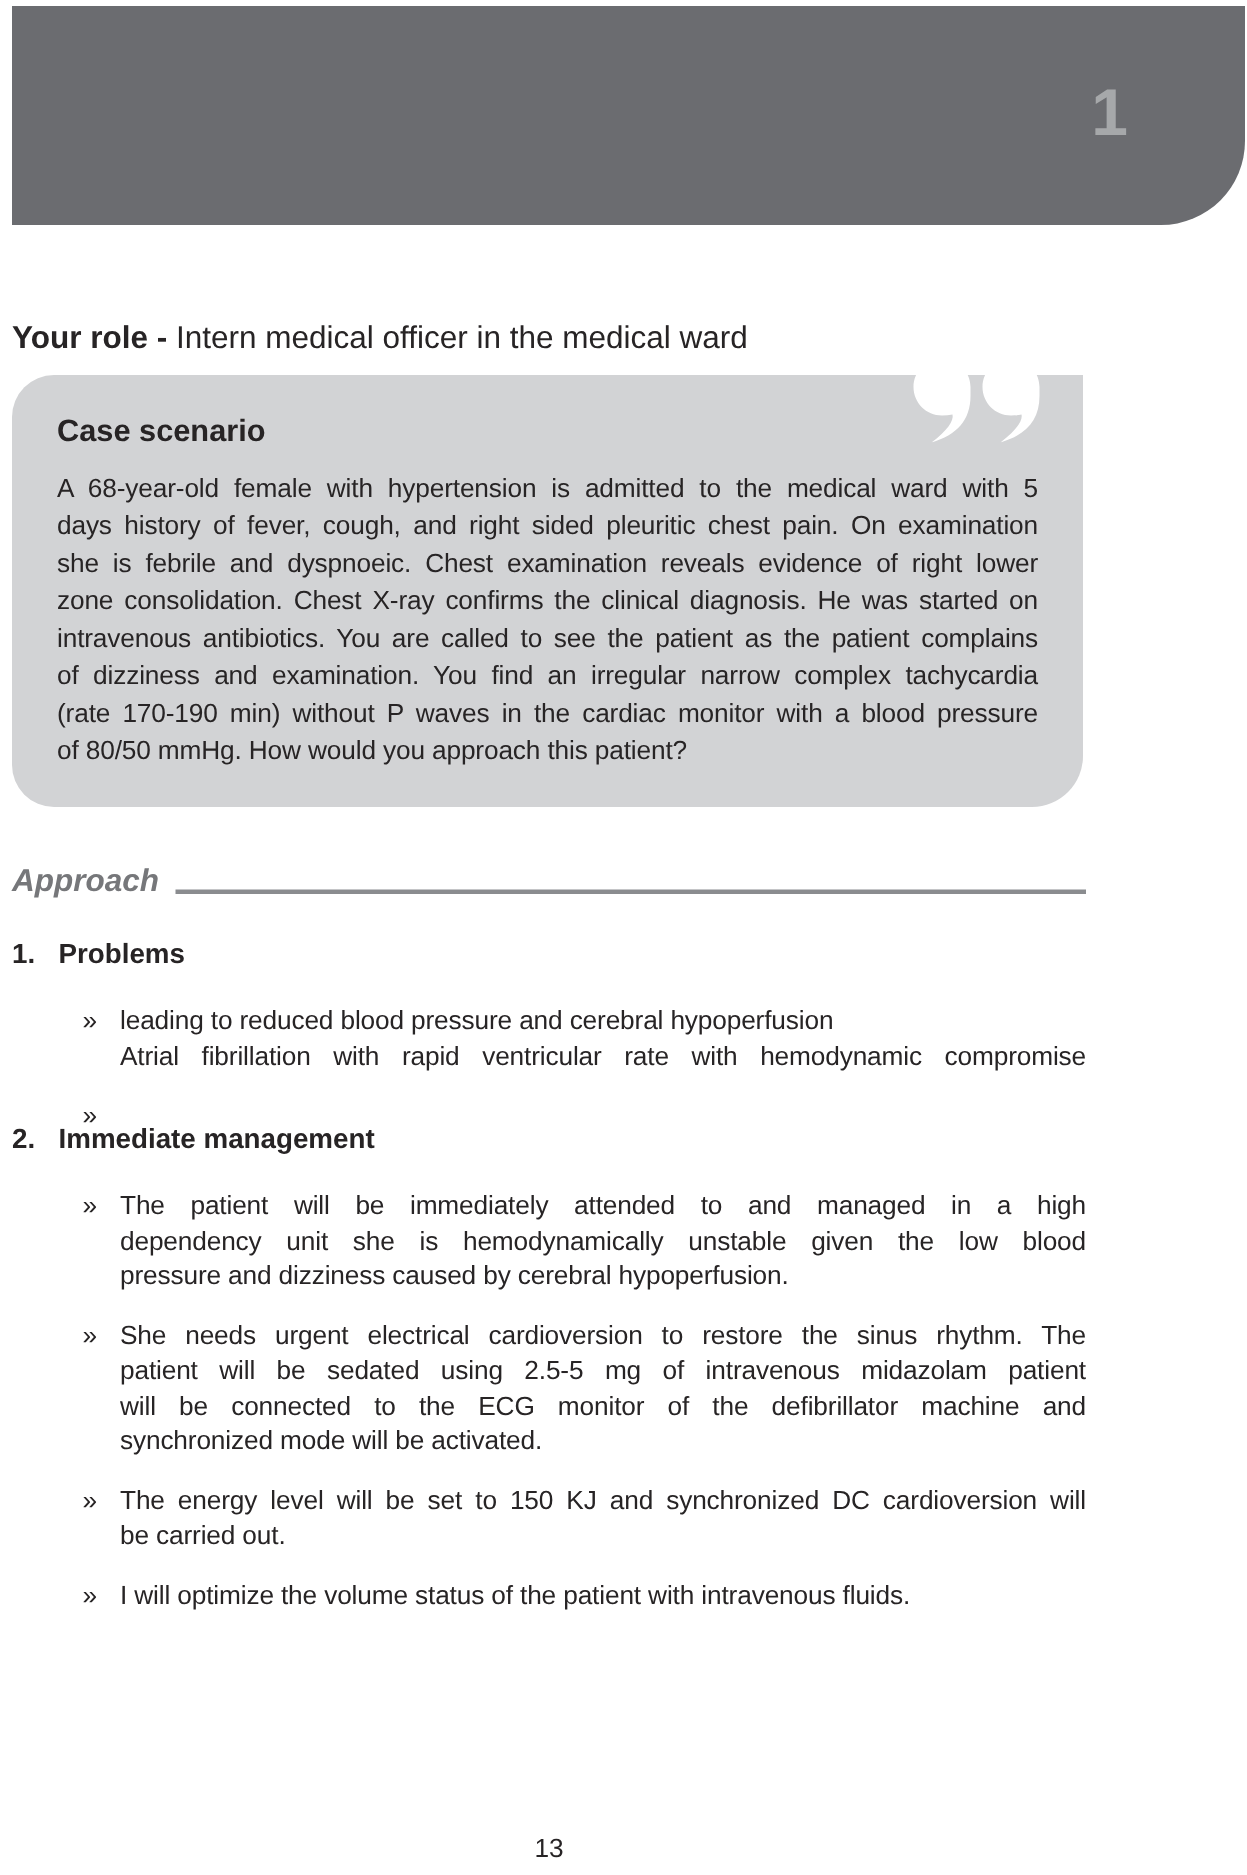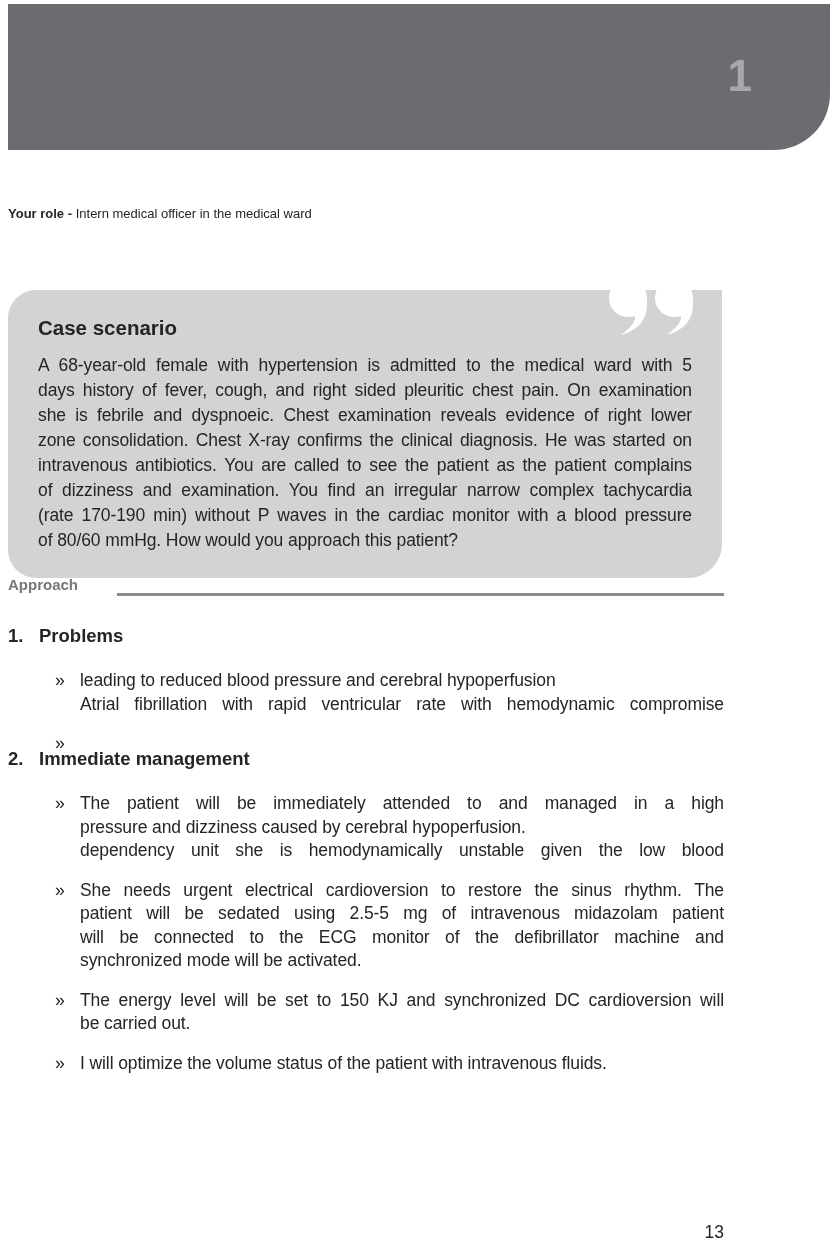--- a/index.html
+++ b/index.html
@@ -20,60 +20,59 @@
     font-size:45px; font-weight:bold; letter-spacing:-0.5px;
     color:var(--c-banner_title,#fdfdfd);
   }
   .chapter-num {
     position:absolute; top:50px; right:78px;
     font-size:44px; font-weight:bold; line-height:1;
     color:var(--c-chapter_number,#a6a8aa);
   }
 
   
-  .role { position:absolute; top:193px; left:8px; font-size:13px; }
+  .role { position:absolute; top:193px; left:8px; font-size:21px; }
   .role b { font-weight:bold; }
 
   
   .casebox {
     position:absolute; top:250px; left:8px; width:714px; height:288px;
     box-sizing:border-box; padding:26px 30px 0 30px;
     background:var(--c-case_box_bg,#d2d3d5);
     border-radius:28px 0 34px 28px;
-    margin-top:40px;
   }
   .case-heading { font-size:20.5px; font-weight:bold; margin:0 0 13px 0; }
   .quote { position:absolute; top:-13px; right:28px; width:86px; height:58px; }
   .quote path { fill:var(--c-quote_mark,#ffffff); }
 
   
   .jl { text-align:justify; text-align-last:justify; white-space:normal; }
   .jl-last { text-align-last:left; }
   .case-lines .jl { font-size:17.5px; line-height:25px; letter-spacing:-0.1px; }
 
   
   .approach { position:absolute; top:576px; left:8px; width:716px; }
   .approach-head { position:relative; height:24px; }
-  .approach-title { font-size:15px; font-weight:bold; color:var(--c-approach_heading,#76777a); }
+  .approach-title { font-size:21px; font-weight:bold; color:var(--c-approach_heading,#76777a);font-style:italic; }
   .approach-rule {
     position:absolute; left:109px; right:0; top:17px; height:3px;
     background:var(--c-approach_rule,#8a8c8f);
   }
   .section { margin-top:25px; }
   .section + .section { margin-top:32px; }
   .sec-title { position:relative; padding-left:31px; font-size:18.5px; font-weight:bold; line-height:22px; }
   .sec-num { position:absolute; left:0; top:0; }
   .bullets { margin-top:22px; }
   .bullet { position:relative; padding-left:72px; margin-bottom:16px; }
   .bullet:last-child { margin-bottom:0; }
   .bullet .glyph { position:absolute; left:47px; top:0; font-size:17.5px; line-height:23.5px; }
   .bullet-text .jl { font-size:17.5px; line-height:23.5px; letter-spacing:-0.1px; }
 
   
-  .footer { position:absolute; top:1222px; left:8px; width:716px; text-align:right; font-size:17.5px; }
+  .footer { position:absolute; top:1222px; left:8px; width:716px; text-align:center; font-size:17.5px; }
 </style>
 </head>
 <body>
 
 <div class="page">
 
   <div class="banner">
     <div class="chapter-num">1</div>
   </div>
 
@@ -89,21 +88,21 @@
     </svg>
     <div class="case-heading">Case scenario</div>
     <div class="case-lines" id="case-lines">
         <div class="jl">A 68-year-old female with hypertension is admitted to the medical ward with 5</div>
         <div class="jl">days history of fever, cough, and right sided pleuritic chest pain. On examination</div>
         <div class="jl">she is febrile and dyspnoeic. Chest examination reveals evidence of right lower</div>
         <div class="jl">zone consolidation. Chest X-ray confirms the clinical diagnosis. He was started on</div>
         <div class="jl">intravenous antibiotics. You are called to see the patient as the patient complains</div>
         <div class="jl">of dizziness and examination. You find an irregular narrow complex tachycardia</div>
         <div class="jl">(rate 170-190 min) without P waves in the cardiac monitor with a blood pressure</div>
-        <div class="jl jl-last">of 80/60 mmHg. How would you approach this patient?</div>
+        <div class="jl jl-last">of 80/50 mmHg. How would you approach this patient?</div>
       </div>
   </div>
 
   <div class="approach">
     <div class="approach-head">
       <span class="approach-title">Approach</span>
       <div class="approach-rule"></div>
     </div>
     <div id="sections">
         <div class="section">
@@ -121,22 +120,22 @@
             </div>
           </div>
         </div>
         <div class="section">
           <div class="sec-title"><span class="sec-num">2.</span><span class="sec-name">Immediate management</span></div>
           <div class="bullets">
             <div class="bullet">
               <span class="glyph">»</span>
               <div class="bullet-text">
                 <div class="jl">The patient will be immediately attended to and managed in a high</div>
+                <div class="jl">dependency unit she is hemodynamically unstable given the low blood</div>
                 <div class="jl jl-last">pressure and dizziness caused by cerebral hypoperfusion.</div>
-                <div class="jl">dependency unit she is hemodynamically unstable given the low blood</div>
               </div>
             </div>
             <div class="bullet">
               <span class="glyph">»</span>
               <div class="bullet-text">
                 <div class="jl">She needs urgent electrical cardioversion to restore the sinus rhythm. The</div>
                 <div class="jl">patient will be sedated using 2.5-5 mg of intravenous midazolam patient</div>
                 <div class="jl">will be connected to the ECG monitor of the defibrillator machine and</div>
                 <div class="jl jl-last">synchronized mode will be activated.</div>
               </div>

